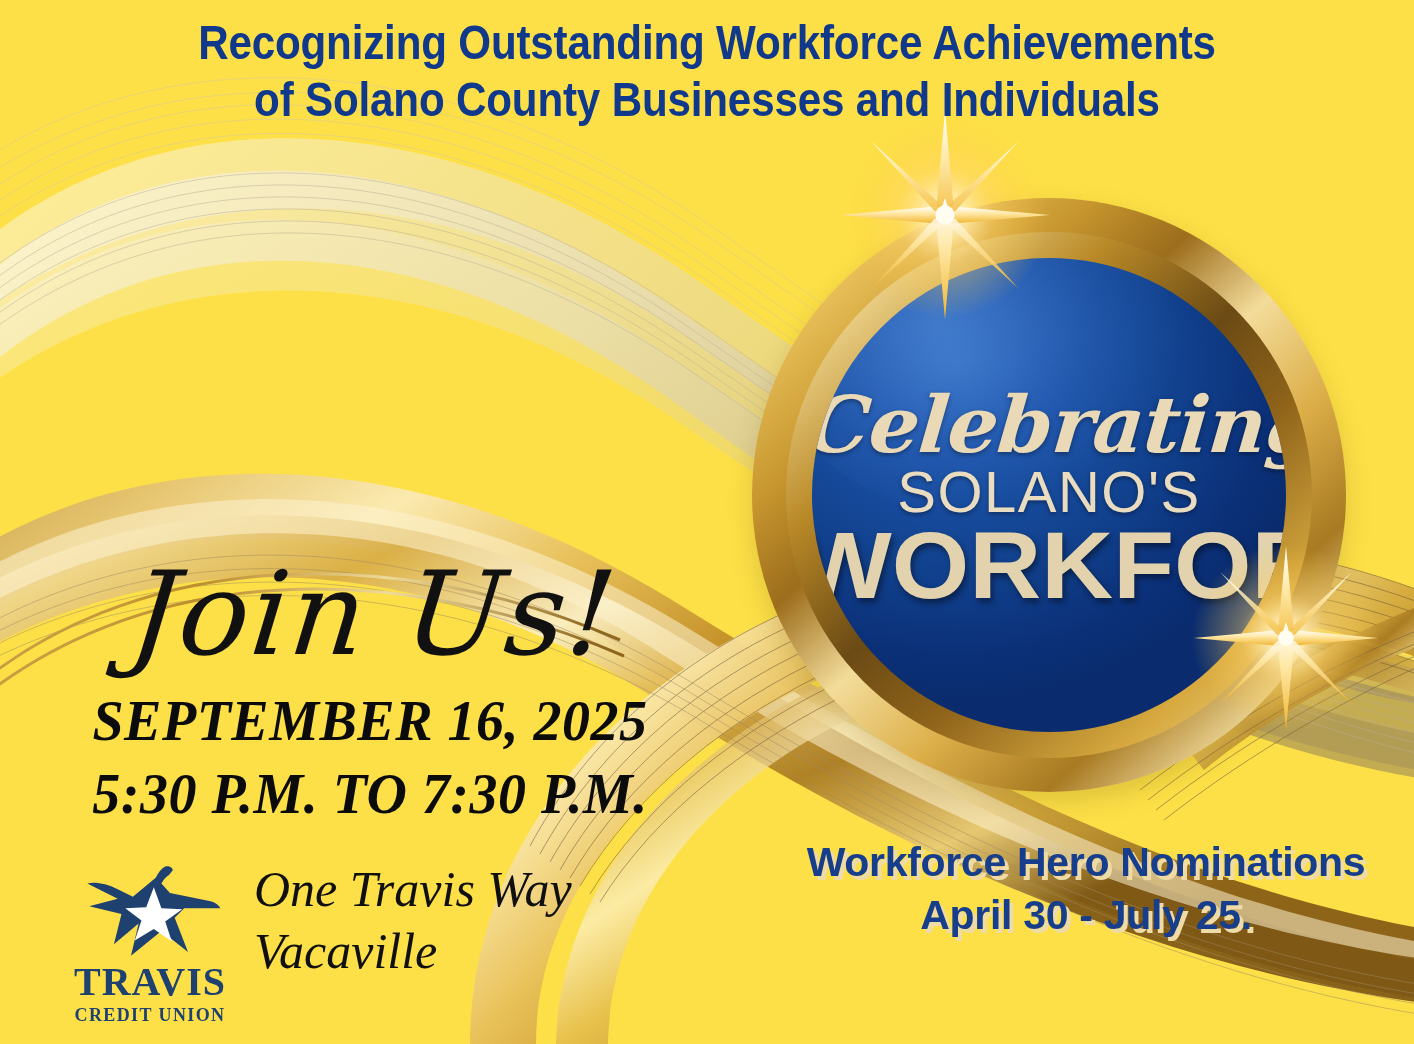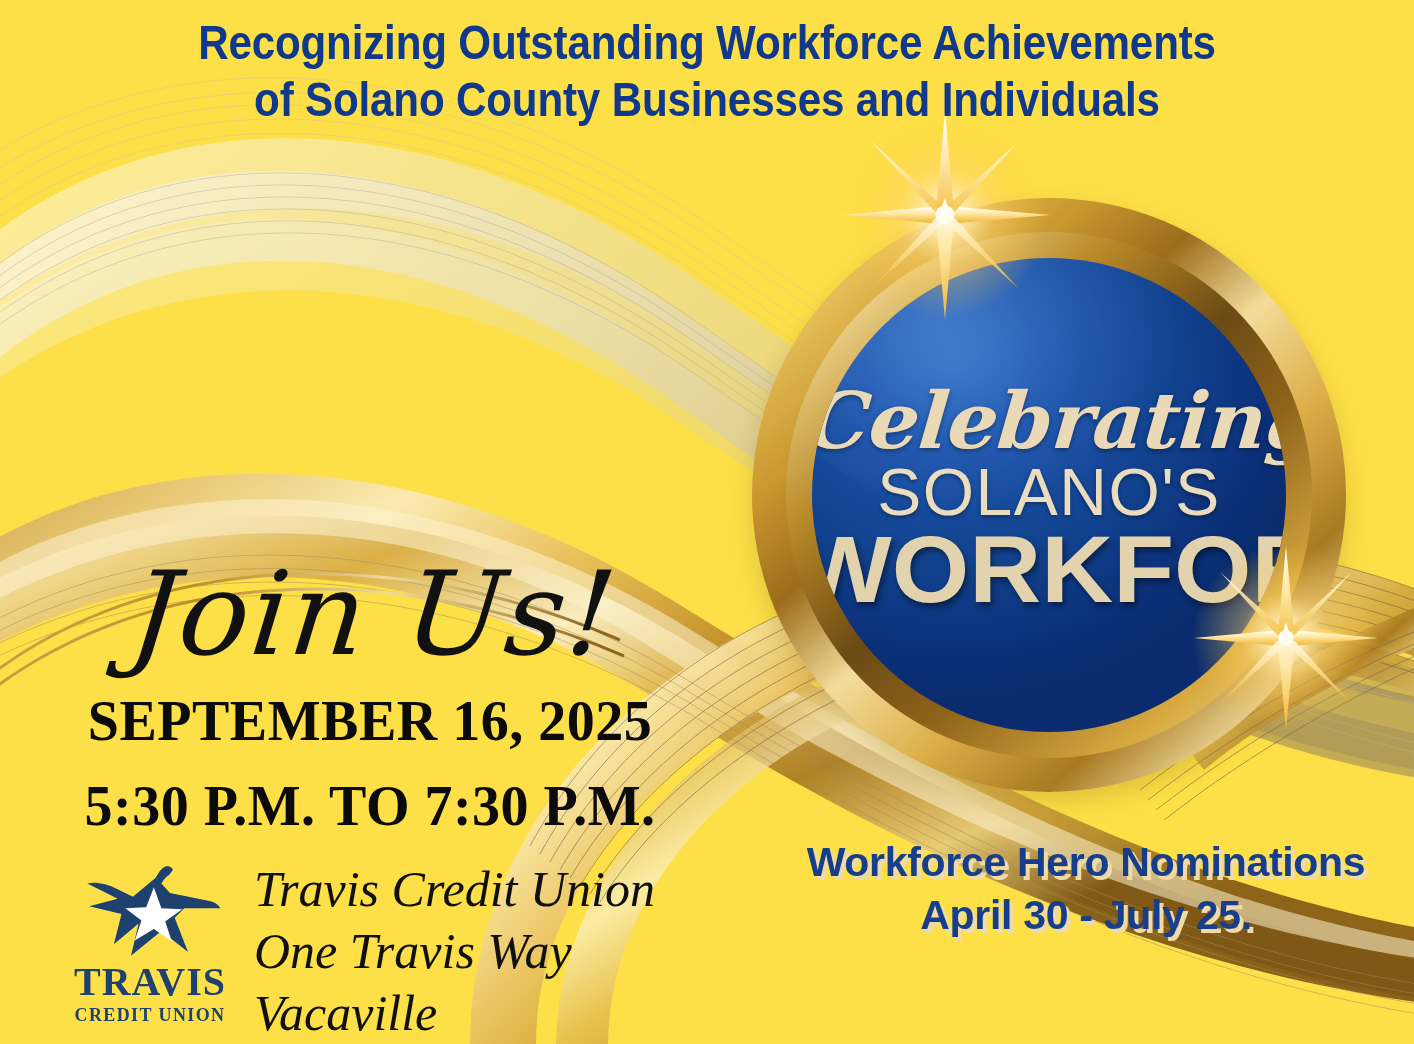--- a/index.html
+++ b/index.html
@@ -137,21 +137,21 @@
     line-height: 0.92;
     color: #ead9b6;
     letter-spacing: -1px;
     transform: skewX(-5deg) scaleX(1.02);
     text-shadow: 0 2px 5px rgba(0,0,0,0.38);
     margin-bottom: 2px;
   }
   .badge-solanos {
     font-family: "Liberation Sans", sans-serif;
     font-weight: 400;
-    font-size: 66px;
+    font-size: 58px;
     line-height: 1.0;
     color: #e9dcc0;
     letter-spacing: 1.5px;
     text-shadow: 0 2px 4px rgba(0,0,0,0.36);
   }
   .badge-workforce {
     font-family: "Liberation Sans Narrow", "Liberation Sans", sans-serif;
     font-weight: 700;
     font-size: 94px;
     line-height: 1.0;
@@ -196,31 +196,32 @@
     top: 692px;
     width: 636px;
     text-align: center;
     z-index: 42;
   }
   .date-line, .time-line {
     font-family: "Liberation Serif", "DejaVu Serif", serif;
     font-weight: 700;
     color: #0b0b0b;
     white-space: nowrap;
+    font-style: italic;
   }
   .date-line {
     font-size: 56px;
     line-height: 1.06;
     letter-spacing: 0.5px;
   }
   .time-line {
     font-size: 56px;
     line-height: 1.06;
     letter-spacing: 0.5px;
-    margin-top: 26px;
+    margin-top: 14px;
   }
 
   
   .venue {
     position: absolute;
     left: 66px;
     top: 858px;
     width: 640px;
     display: flex;
     align-items: flex-start;
@@ -522,21 +523,20 @@
             L 64,80
             L 71,59
             L 54,46
             L 76,45 Z"></path>
       </svg>
       <div class="tcu-name">TRAVIS</div>
       <div class="tcu-sub">CREDIT UNION</div>
     </div>
 
     <div class="address">
-      <div class="address-line">Travis Credit Union</div>
       <div class="address-line">One Travis Way</div>
       <div class="address-line">Vacaville</div>
     </div>
 
   </div>
 
   <div class="nominations">
     <div class="nom-line">Workforce Hero Nominations</div>
     <div class="nom-line">April 30 - July 25.</div>
   </div>

